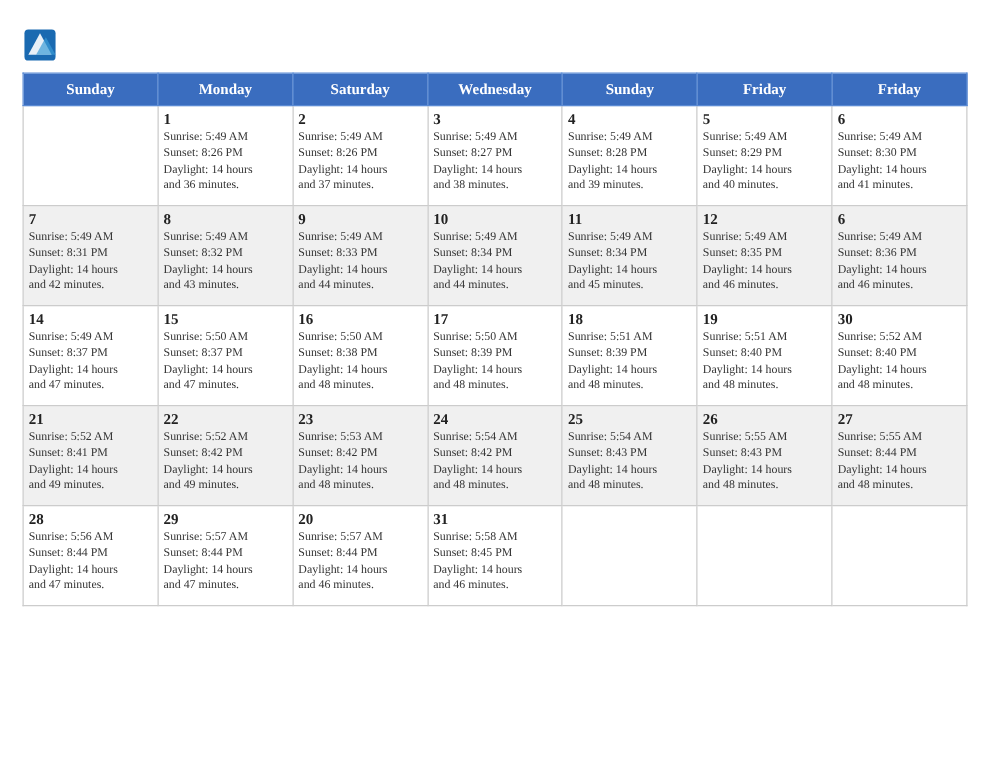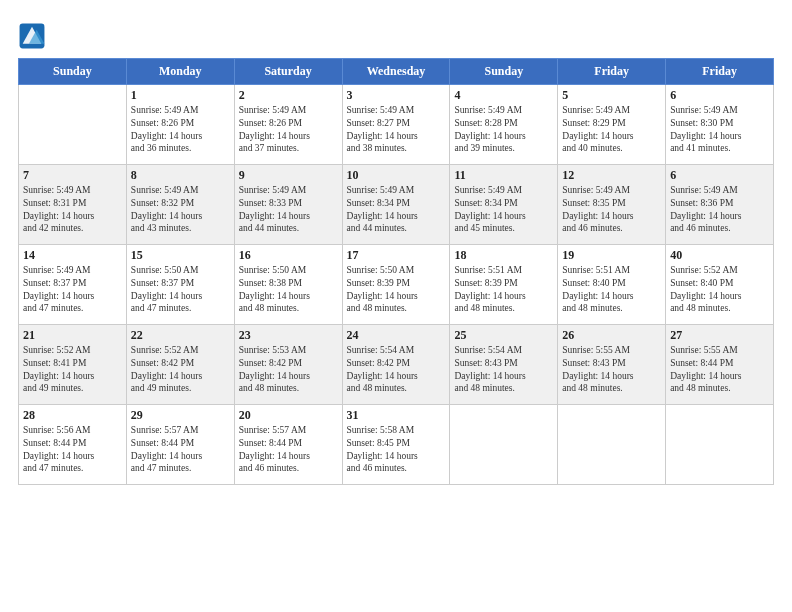--- a/index.html
+++ b/index.html
@@ -207,21 +207,21 @@
           </td>
           <td>
             <span class="day-number">18</span>
             <div class="day-info">Sunrise: 5:51 AM<br>Sunset: 8:39 PM<br>Daylight: 14 hours<br>and 48 minutes.</div>
           </td>
           <td>
             <span class="day-number">19</span>
             <div class="day-info">Sunrise: 5:51 AM<br>Sunset: 8:40 PM<br>Daylight: 14 hours<br>and 48 minutes.</div>
           </td>
           <td>
-            <span class="day-number">40</span>
+            <span class="day-number">30</span>
             <div class="day-info">Sunrise: 5:52 AM<br>Sunset: 8:40 PM<br>Daylight: 14 hours<br>and 48 minutes.</div>
           </td>
         </tr>
         <tr class="row-shaded">
           <td>
             <span class="day-number">21</span>
             <div class="day-info">Sunrise: 5:52 AM<br>Sunset: 8:41 PM<br>Daylight: 14 hours<br>and 49 minutes.</div>
           </td>
           <td>
             <span class="day-number">22</span>

